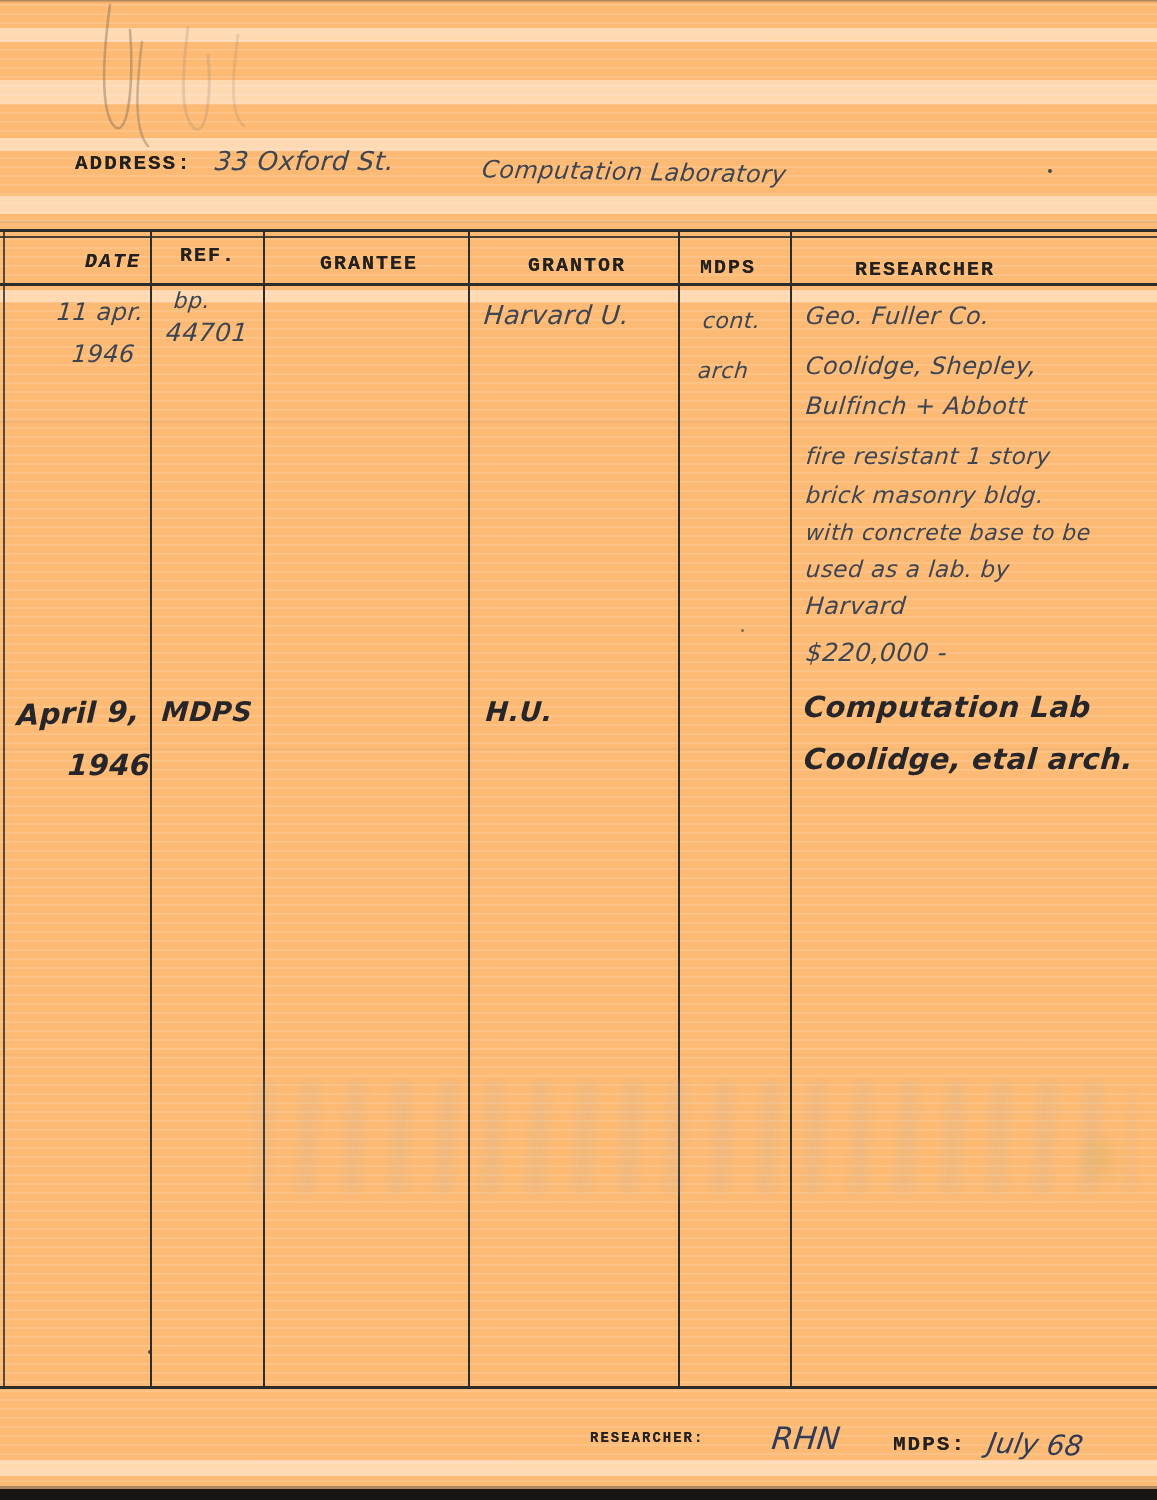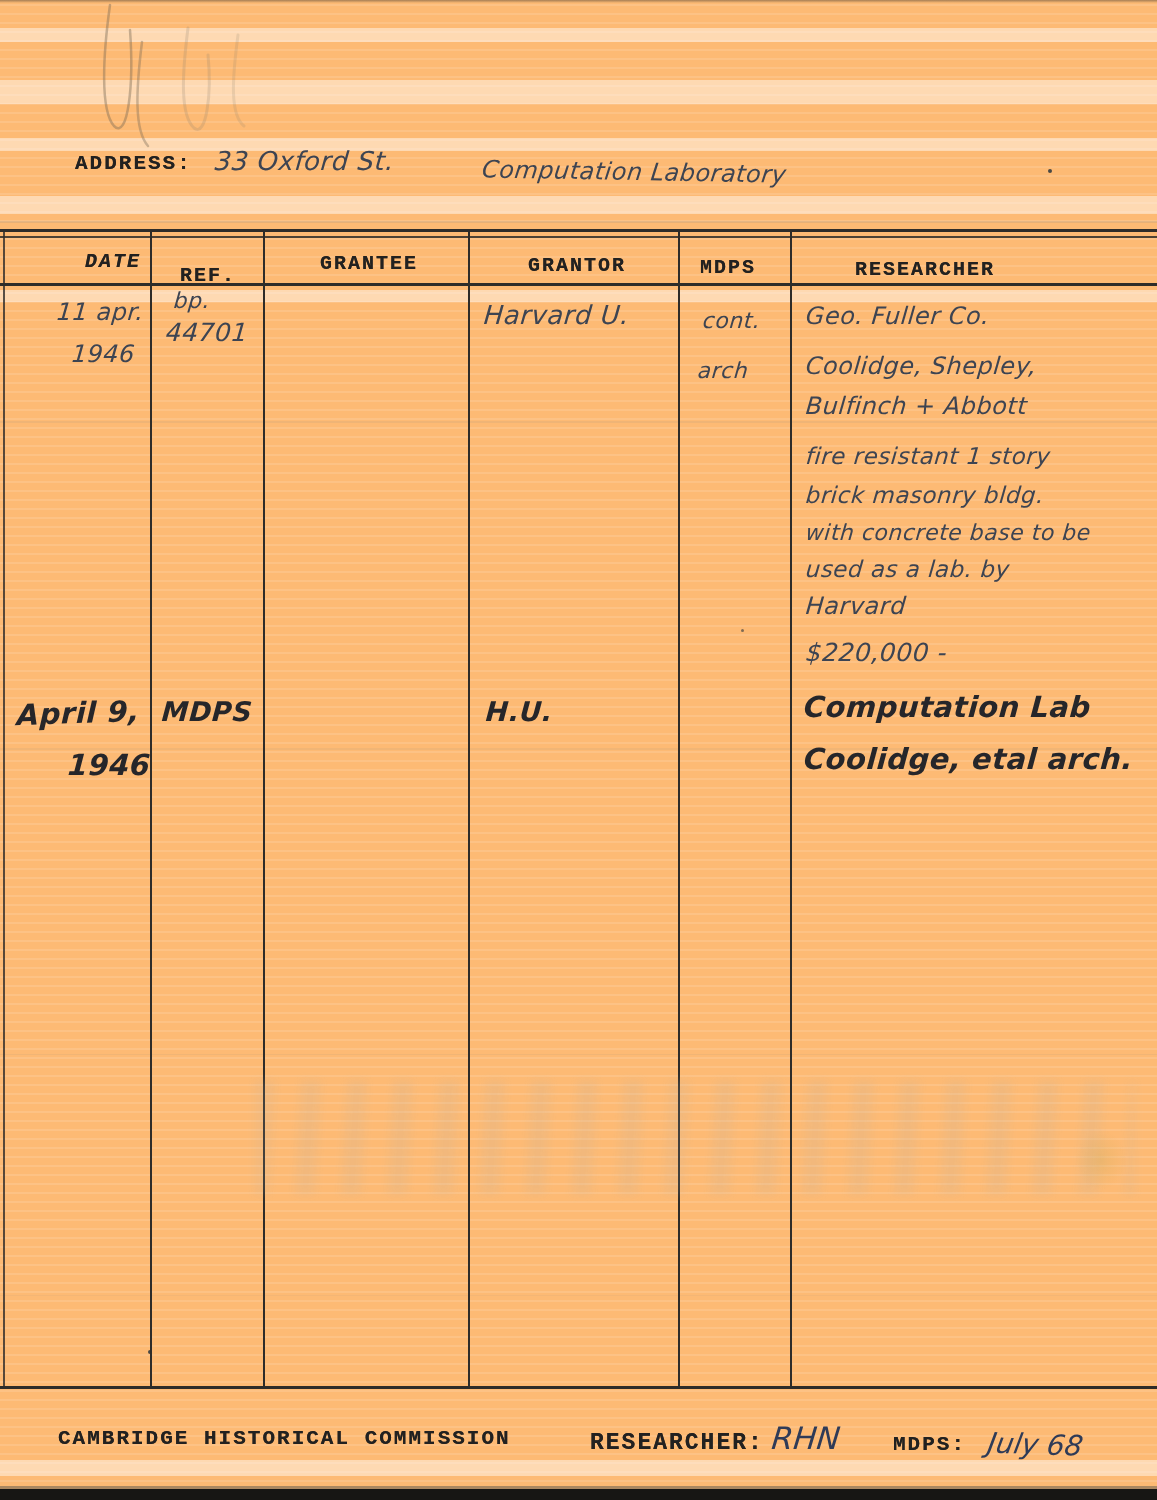--- a/index.html
+++ b/index.html
@@ -103,21 +103,21 @@
   <div class="hline" style="top:283px;height:3px;"></div>
   <div class="hline" style="top:1386px;height:3px;"></div>
   <div class="vline" style="left:3px;top:232px;height:1156px;opacity:.8;"></div>
   <div class="vline" style="left:150px;top:232px;height:1156px;"></div>
   <div class="vline" style="left:263px;top:232px;height:1156px;"></div>
   <div class="vline" style="left:468px;top:232px;height:1156px;"></div>
   <div class="vline" style="left:678px;top:232px;height:1156px;"></div>
   <div class="vline" style="left:790px;top:232px;height:1156px;"></div>
 
   <span class="type" style="left:85px;top:250px;font-style:italic;">DATE</span>
-  <span class="type" style="left:180px;top:264px;">REF.</span>
+  <span class="type" style="left:180px;top:244px;">REF.</span>
   <span class="type" style="left:320px;top:252px;">GRANTEE</span>
   <span class="type" style="left:528px;top:254px;">GRANTOR</span>
   <span class="type" style="left:700px;top:256px;">MDPS</span>
   <span class="type" style="left:855px;top:258px;">RESEARCHER</span>
 
   <span class="hw" style="left:57px;top:298px;">11 apr.</span>
   <span class="hw" style="left:72px;top:340px;">1946</span>
   <span class="hw" style="left:174px;top:288px;font-size:22px;">bp.</span>
   <span class="hw" style="left:166px;top:318px;font-size:25px;">44701</span>
   <span class="hw" style="left:484px;top:300px;font-size:26px;">Harvard U.</span>
@@ -137,20 +137,19 @@
   <span class="hw2" style="left:17px;top:696px;transform:skewX(-4deg) rotate(-2deg);">April 9,</span>
   <span class="hw2" style="left:68px;top:748px;">1946</span>
   <span class="hw2" style="left:162px;top:696px;font-size:27px;">MDPS</span>
   <span class="hw2" style="left:486px;top:696px;font-size:27px;">H.U.</span>
   <span class="hw2" style="left:804px;top:690px;">Computation Lab</span>
   <span class="hw2" style="left:804px;top:742px;">Coolidge, etal arch.</span>
 
   <div class="ghost-band"></div>
   <div class="stain"></div>
 
-  <span class="type" style="left:58px;top:1427px;font-size:21px;">CAMBRIDGE HISTORICAL COMMISSION</span>
-  <span class="type" style="left:590px;top:1430px;font-size:23px;">RESEARCHER:</span>
+  <span class="type" style="left:590px;top:1430px;font-size:14px;">RESEARCHER:</span>
   <span class="hwb" style="left:772px;top:1420px;font-size:31px;">RHN</span>
   <span class="type" style="left:893px;top:1433px;font-size:21px;">MDPS:</span>
   <span class="hwb" style="left:988px;top:1428px;transform:skewX(-8deg) rotate(2deg);">July 68</span>
 
   <div class="bottom-bar"></div>
 </div>
 
 </body></html>

